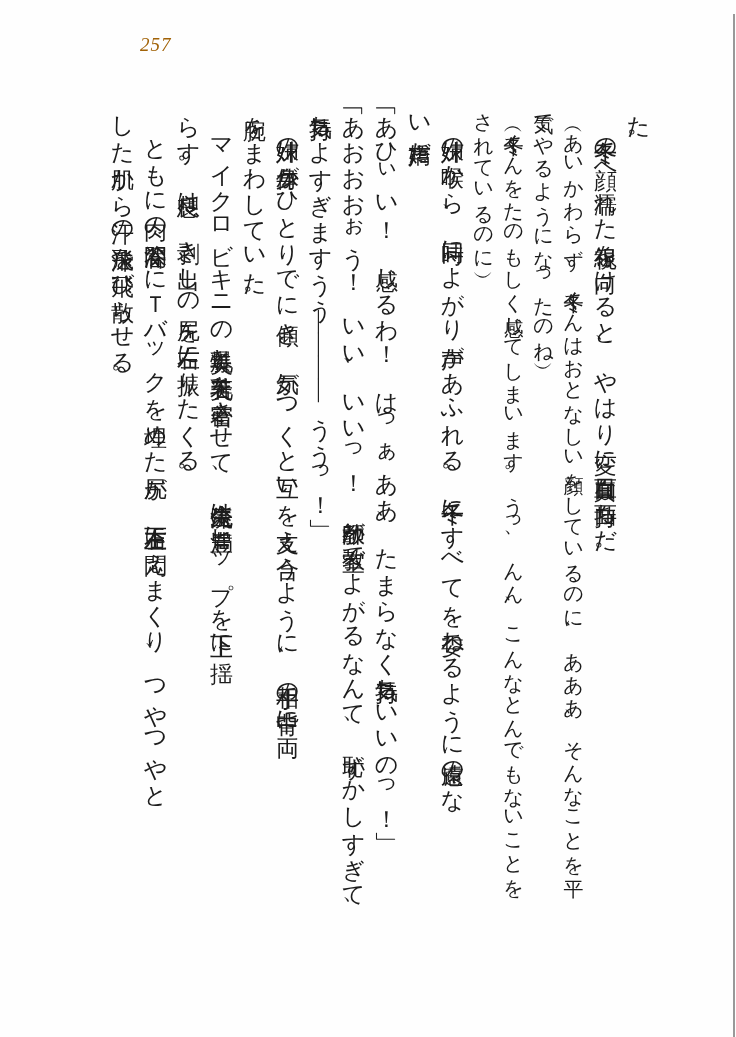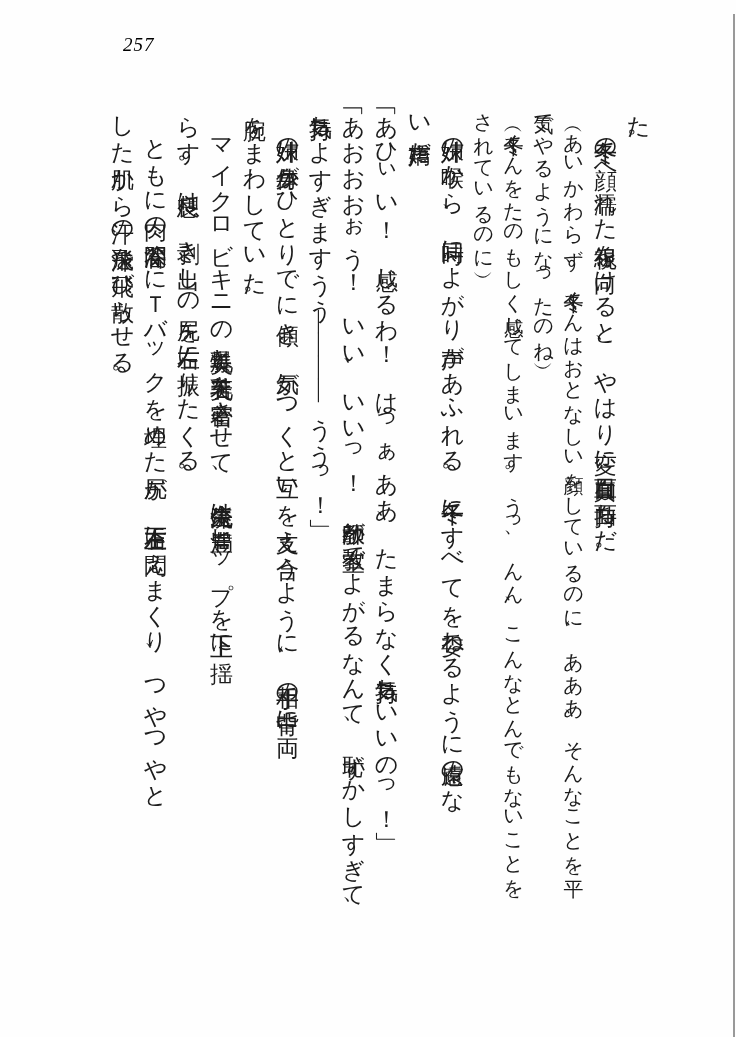--- a/index.html
+++ b/index.html
@@ -14,26 +14,26 @@
     overflow: hidden;
     font-family: "Liberation Serif", "DejaVu Serif", serif;
   }
   .page {
     position: absolute;
     inset: 0;
     background: #fefefe;
   }
   .page-number {
     position: absolute;
-    left: 123px;
+    left: 140px;
     top: 34px;
     font-size: 19px;
     font-style: italic;
     letter-spacing: 1px;
-    color: #000000;
+    color: #a16207;
   }
   .page-edge-line {
     position: absolute;
     right: 1px;
     top: 14px;
     width: 2px;
     height: 1023px;
     background: #999999;
   }
   .text-block {

